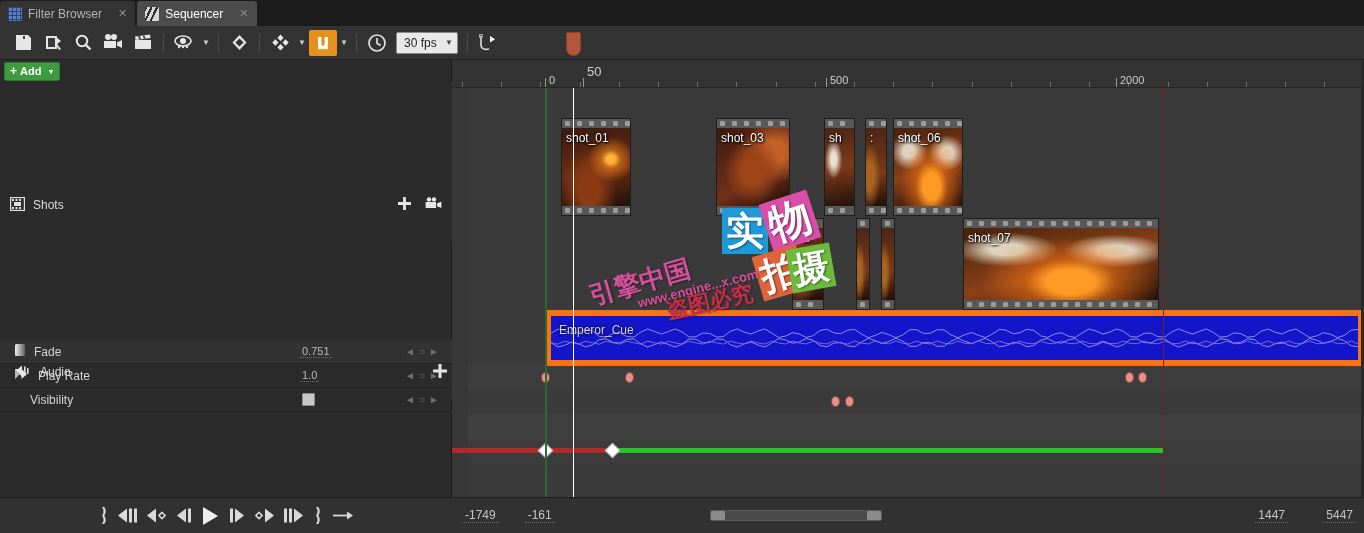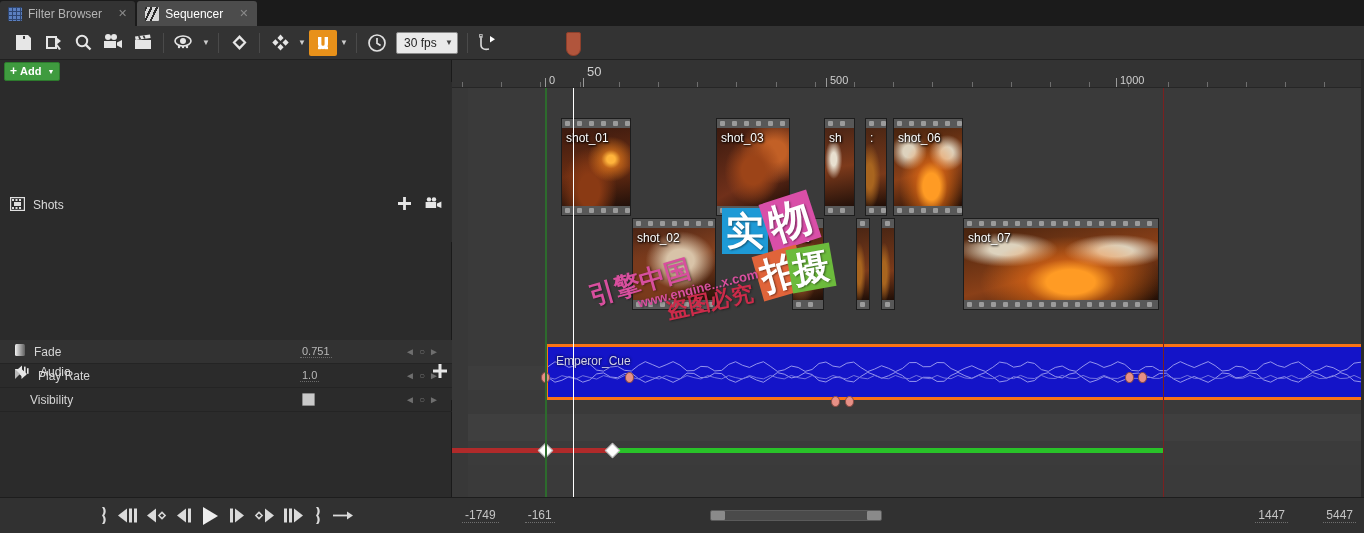--- a/index.html
+++ b/index.html
@@ -154,21 +154,21 @@
   .th6 { background:
       radial-gradient(ellipse at 62% 52%, #ffae3a 0 8%, rgba(255,140,40,.45) 18%, transparent 44%),
       radial-gradient(ellipse at 28% 60%, #8d5026 0 22%, transparent 54%),
       linear-gradient(160deg,#3e2012,#7a3a1a 55%,#1d0d06); }
   .th7 { background:
       radial-gradient(ellipse at 18% 62%, #a8651f 0 18%, transparent 48%),
       linear-gradient(170deg,#4b2614,#7a3a1a 60%,#1f0e07); }
 
   
   .audioclip { position:absolute; left:93px; top:222px; width:819px; height:56px;
-    background:#1414c8; border:3px solid #f97316;margin-top:34px; }
+    background:#1414c8; border:6px solid #f97316; }
   .audioclip .aname { position:absolute; left:8px; top:7px; font-size:12px;
     color:#d3d3e8; text-shadow:0 0 3px #000; }
   .wave { position:absolute; left:0; top:0; width:100%; height:100%; }
 
   
   .key { position:absolute; width:9px; height:11px; border-radius:50%;
     background:#e79086; border:1px solid #8c4c44; }
   .dkey { position:absolute; width:11px; height:11px; background:#ffffff;
     transform:rotate(45deg); border:1px solid #b8b8b8; }
   .visbar { position:absolute; height:5px; }
@@ -445,21 +445,21 @@
         <div class="tick" style="left: 833.2px;"></div>
         <div class="tick" style="left: 872.4px;"></div>
         <div class="tick" style="left: 911.6px;"></div>
         <div class="tick maj" style="left: 93px;"></div>
         <div class="ticklbl" style="left: 97px;">0</div>
         <div class="tick maj" style="left: 131px;"></div>
         <div class="ticklbl" style="left: 135px; bottom: 8px; font-size: 13px;">50</div>
         <div class="tick maj" style="left: 374px;"></div>
         <div class="ticklbl" style="left: 378px;">500</div>
         <div class="tick maj" style="left: 664px;"></div>
-        <div class="ticklbl" style="left: 668px;">1000</div>
+        <div class="ticklbl" style="left: 668px;">2000</div>
       </div>
     <div class="workarea">
       <div class="band shots" id="shotsband">
           <div class="clip" style="left: 93px; top: 30px; width: 70px; height: 98px;">
             <div class="thumb th1"></div>
             <div class="strip t">
               <i style="left: 3px;"></i>
               <i style="left: 15px;"></i>
               <i style="left: 27px;"></i>
               <i style="left: 39px;"></i>
@@ -532,42 +532,20 @@
             </div>
             <div class="strip b">
               <i style="left: 3px;"></i>
               <i style="left: 15px;"></i>
               <i style="left: 27px;"></i>
               <i style="left: 39px;"></i>
               <i style="left: 51px;"></i>
               <i style="left: 63px;"></i>
             </div>
             <div class="cname">shot_06</div>
-          </div>
-          <div class="clip" style="left: 164px; top: 130px; width: 84px; height: 92px;">
-            <div class="thumb th2"></div>
-            <div class="strip t">
-              <i style="left: 3px;"></i>
-              <i style="left: 15px;"></i>
-              <i style="left: 27px;"></i>
-              <i style="left: 39px;"></i>
-              <i style="left: 51px;"></i>
-              <i style="left: 63px;"></i>
-              <i style="left: 75px;"></i>
-            </div>
-            <div class="strip b">
-              <i style="left: 3px;"></i>
-              <i style="left: 15px;"></i>
-              <i style="left: 27px;"></i>
-              <i style="left: 39px;"></i>
-              <i style="left: 51px;"></i>
-              <i style="left: 63px;"></i>
-              <i style="left: 75px;"></i>
-            </div>
-            <div class="cname">shot_02</div>
           </div>
           <div class="clip" style="left: 324px; top: 130px; width: 32px; height: 92px;">
             <div class="thumb th6"></div>
             <div class="strip t">
               <i style="left: 3px;"></i>
               <i style="left: 15px;"></i>
             </div>
             <div class="strip b">
               <i style="left: 3px;"></i>
               <i style="left: 15px;"></i>

